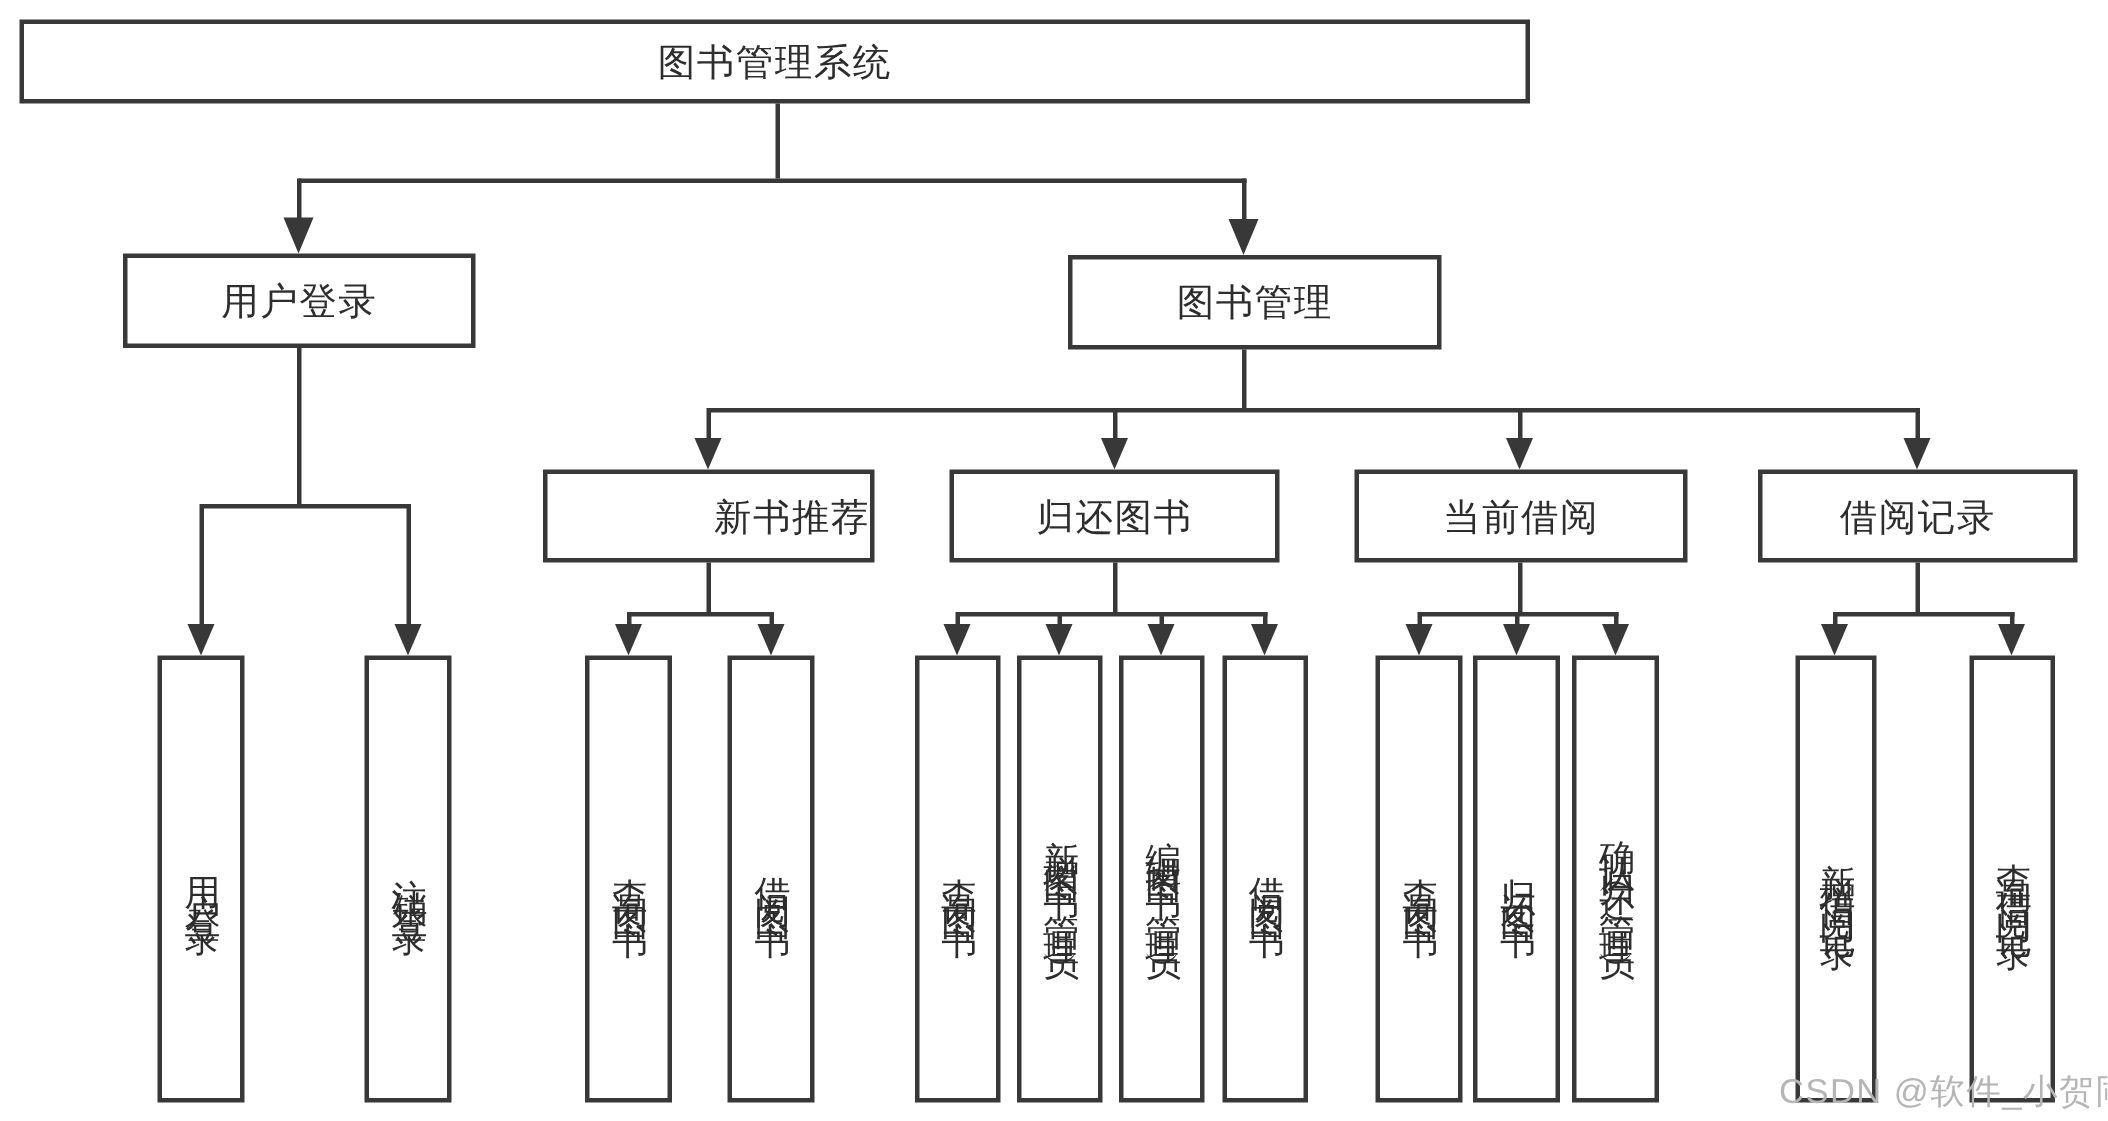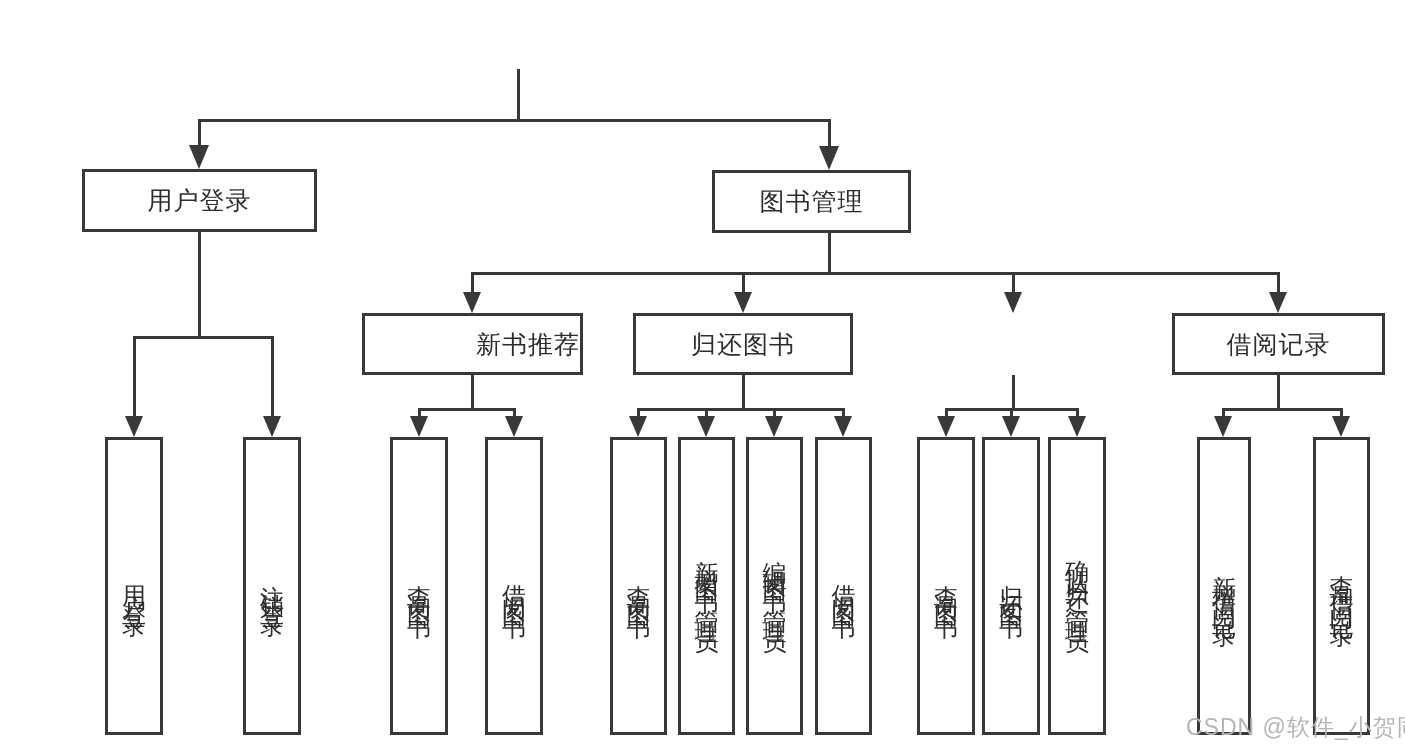--- a/index.html
+++ b/index.html
@@ -29,32 +29,35 @@
   .watermark{
     position:absolute;left:1186px;top:712px;
     font-size:23px;color:#b5b5b5;letter-spacing:1px;white-space:nowrap;
   }
 </style>
 </head>
 <body>
 
 <div class="stage">
 
+  <div class="box" style="left:13px;top:13px;width:1007px;height:56px;">
+    <span>图书管理系统</span>
+  </div>
 
   <div class="vline" style="left:517px;top:69px;height:50px;"></div>
   <div class="hline" style="left:199px;top:119px;width:632px;"></div>
   <div class="vline" style="left:198px;top:119px;height:30px;"></div>
   <div class="arrow big" style="left:189px;top:145px;"></div>
   <div class="vline" style="left:828px;top:119px;height:30px;"></div>
   <div class="arrow big" style="left:819px;top:146px;"></div>
 
   <div class="box" style="left:82px;top:169px;width:235px;height:63px;">
     <span>用户登录</span>
   </div>
-  <div class="box" style="left:712px;top:170px;width:199px;height:63px;">
+  <div class="box" style="left:712px;top:170px;width:249px;height:63px;">
     <span>图书管理</span>
   </div>
 
   <div class="vline" style="left:198px;top:232px;height:104px;"></div>
   <div class="hline" style="left:134px;top:336px;width:140px;"></div>
   <div class="vline" style="left:133px;top:336px;height:82px;"></div>
   <div class="arrow" style="left:125px;top:416px;"></div>
   <div class="vline" style="left:271px;top:336px;height:82px;"></div>
   <div class="arrow" style="left:263px;top:416px;"></div>
 
@@ -67,20 +70,23 @@
   <div class="vline" style="left:1012px;top:272px;height:22px;"></div>
   <div class="arrow" style="left:1004px;top:292px;"></div>
   <div class="vline" style="left:1277px;top:272px;height:22px;"></div>
   <div class="arrow" style="left:1269px;top:292px;"></div>
 
   <div class="box" style="left:362px;top:313px;width:221px;height:62px;justify-content:flex-end;">
     <span>新书推荐</span>
   </div>
   <div class="box" style="left:633px;top:313px;width:220px;height:62px;">
     <span>归还图书</span>
+  </div>
+  <div class="box" style="left:903px;top:313px;width:222px;height:62px;">
+    <span>当前借阅</span>
   </div>
   <div class="box" style="left:1172px;top:313px;width:213px;height:62px;">
     <span>借阅记录</span>
   </div>
 
   <div class="vline" style="left:471px;top:375px;height:33px;"></div>
   <div class="hline" style="left:419px;top:408px;width:97px;"></div>
   <div class="vline" style="left:418px;top:408px;height:10px;"></div>
   <div class="arrow" style="left:410px;top:416px;"></div>
   <div class="vline" style="left:513px;top:408px;height:10px;"></div>

